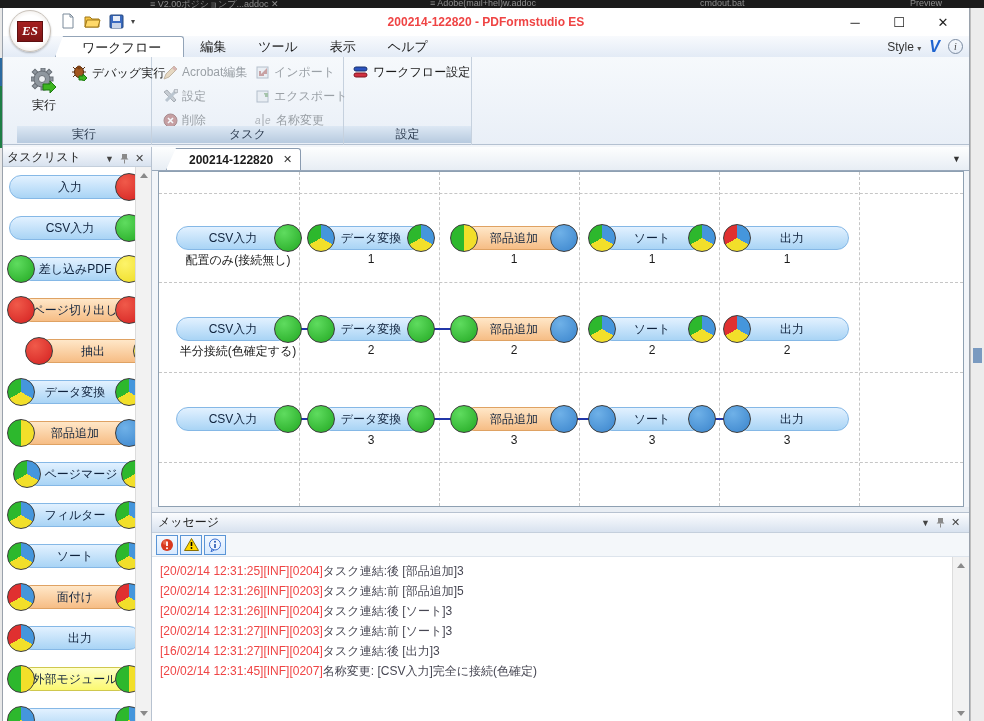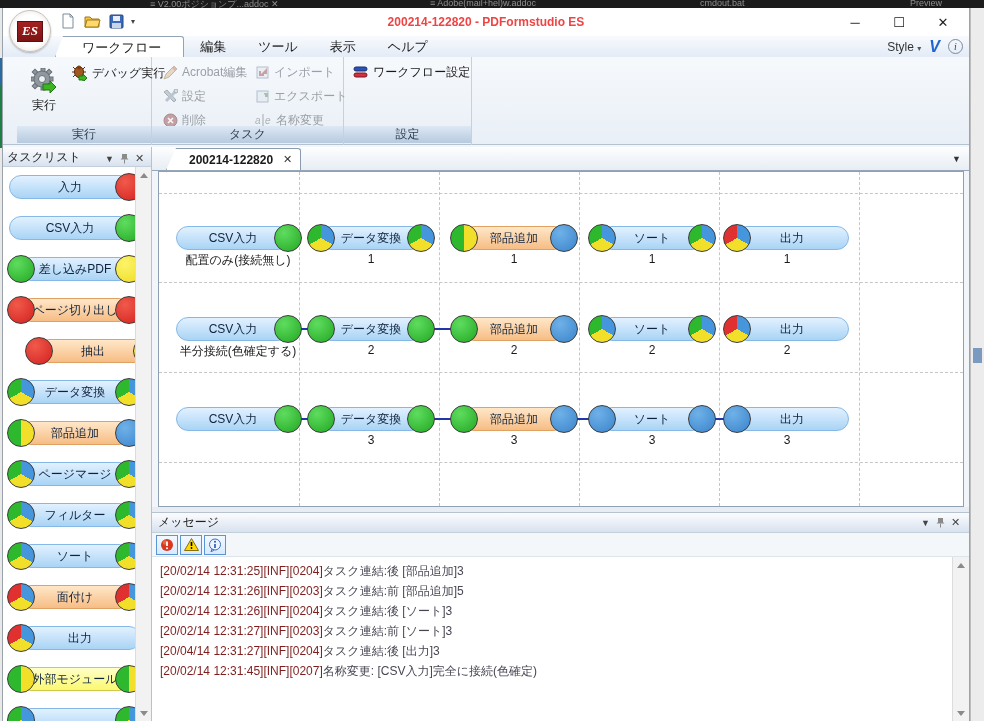--- a/index.html
+++ b/index.html
@@ -97,21 +97,21 @@
   .arrow:after { content:""; position:absolute; right:-1px; top:-6px; border-left:7px solid #2136a8; border-top:4px solid transparent; border-bottom:4px solid transparent; }
 
   
   .splitter { position:absolute; left:0; right:0; top:362px; height:5px; background:#e8edf3; }
   .msgpanel { position:absolute; left:0; top:367px; right:0; bottom:0; background:#ffffff; border-top:1px solid #b7c2d0; }
   .msghead { position:absolute; left:0; top:0; right:0; height:20px; background:linear-gradient(#fbfcfe,#d8e2ef); border-bottom:1px solid #c4cfdc; display:flex; align-items:center; font-size:12px; color:#222; padding:0 6px; }
   .msgtools { position:absolute; left:0; top:20px; right:0; height:24px; background:#f4f7fa; border-bottom:1px solid #dde4ec; display:flex; align-items:center; gap:2px; padding:0 4px; }
   .toggle { width:22px; height:20px; border:1px solid #5a95d6; background:linear-gradient(#f2f8ff,#d8eaff); display:flex; align-items:center; justify-content:center; cursor:pointer; }
   .loglist { position:absolute; left:0; top:44px; right:17px; bottom:0; overflow:hidden; padding:4px 0 0 8px; }
   .logline { font-size:12px; line-height:20px; white-space:nowrap; }
-  .logline .pfx { color:#7f1d1d; }
+  .logline .pfx { color:#ef4444; }
   .logline .msg { color:#474753; }
   .msgscroll { position:absolute; top:44px; right:0; width:17px; bottom:0; background:#f2f2f2; border-left:1px solid #dcdcdc; }
 </style>
 </head>
 <body>
 
 <div class="screen">
 
   <div class="bg-top" id="bg-top">
       <span style="left: 150px;">≡ V2.00ポジションプ...addoc ✕</span>
@@ -324,21 +324,21 @@
               <span class="conn left c-pie-gby"></span>
               <span class="conn right c-pie-gby"></span>
             </div>
             <div class="titem" style="width: 132px; left: 6px; top: 253px;">
               <div class="pill orange" style="left: 10px; right: 10px;">
                 <span>部品追加</span>
               </div>
               <span class="conn left c-half-gy"></span>
               <span class="conn right c-blue"></span>
             </div>
-            <div class="titem" style="width: 132px; left: 6px; top: 294px; padding-left: 38px;">
+            <div class="titem" style="width: 132px; left: 12px; top: 294px; padding-left: 38px;">
               <div class="pill blue" style="left: 10px; right: 10px;">
                 <span>ページマージ</span>
               </div>
               <span class="conn left c-pie-gby"></span>
               <span class="conn right c-pie-gby"></span>
             </div>
             <div class="titem" style="width: 132px; left: 6px; top: 335px;">
               <div class="pill blue" style="left: 10px; right: 10px;">
                 <span>フィルター</span>
               </div>
@@ -567,21 +567,21 @@
                   <path d="M7 6v4" stroke="#2255b0" stroke-width="1.6"></path>
                   <circle cx="7" cy="3.8" r="1" fill="#2255b0"></circle>
                 </svg>
             </span>
           </div>
           <div class="loglist" id="log-list">
               <div class="logline"><span class="pfx">[20/02/14 12:31:25][INF][0204]</span><span class="msg">タスク連結:後 [部品追加]3</span></div>
               <div class="logline"><span class="pfx">[20/02/14 12:31:26][INF][0203]</span><span class="msg">タスク連結:前 [部品追加]5</span></div>
               <div class="logline"><span class="pfx">[20/02/14 12:31:26][INF][0204]</span><span class="msg">タスク連結:後 [ソート]3</span></div>
               <div class="logline"><span class="pfx">[20/02/14 12:31:27][INF][0203]</span><span class="msg">タスク連結:前 [ソート]3</span></div>
-              <div class="logline"><span class="pfx">[20/04/14 12:31:27][INF][0204]</span><span class="msg">タスク連結:後 [出力]3</span></div>
+              <div class="logline"><span class="pfx">[16/02/14 12:31:27][INF][0204]</span><span class="msg">タスク連結:後 [出力]3</span></div>
               <div class="logline"><span class="pfx">[20/02/14 12:31:45][INF][0207]</span><span class="msg">名称変更: [CSV入力]完全に接続(色確定)</span></div>
             </div>
           <div class="msgscroll">
             <span class="sarrow" style="top:0;">
                 <span class="tri-up"></span>
               </span>
             <span class="sarrow" style="bottom:0;">
                 <span class="tri-dn"></span>
               </span>
 

